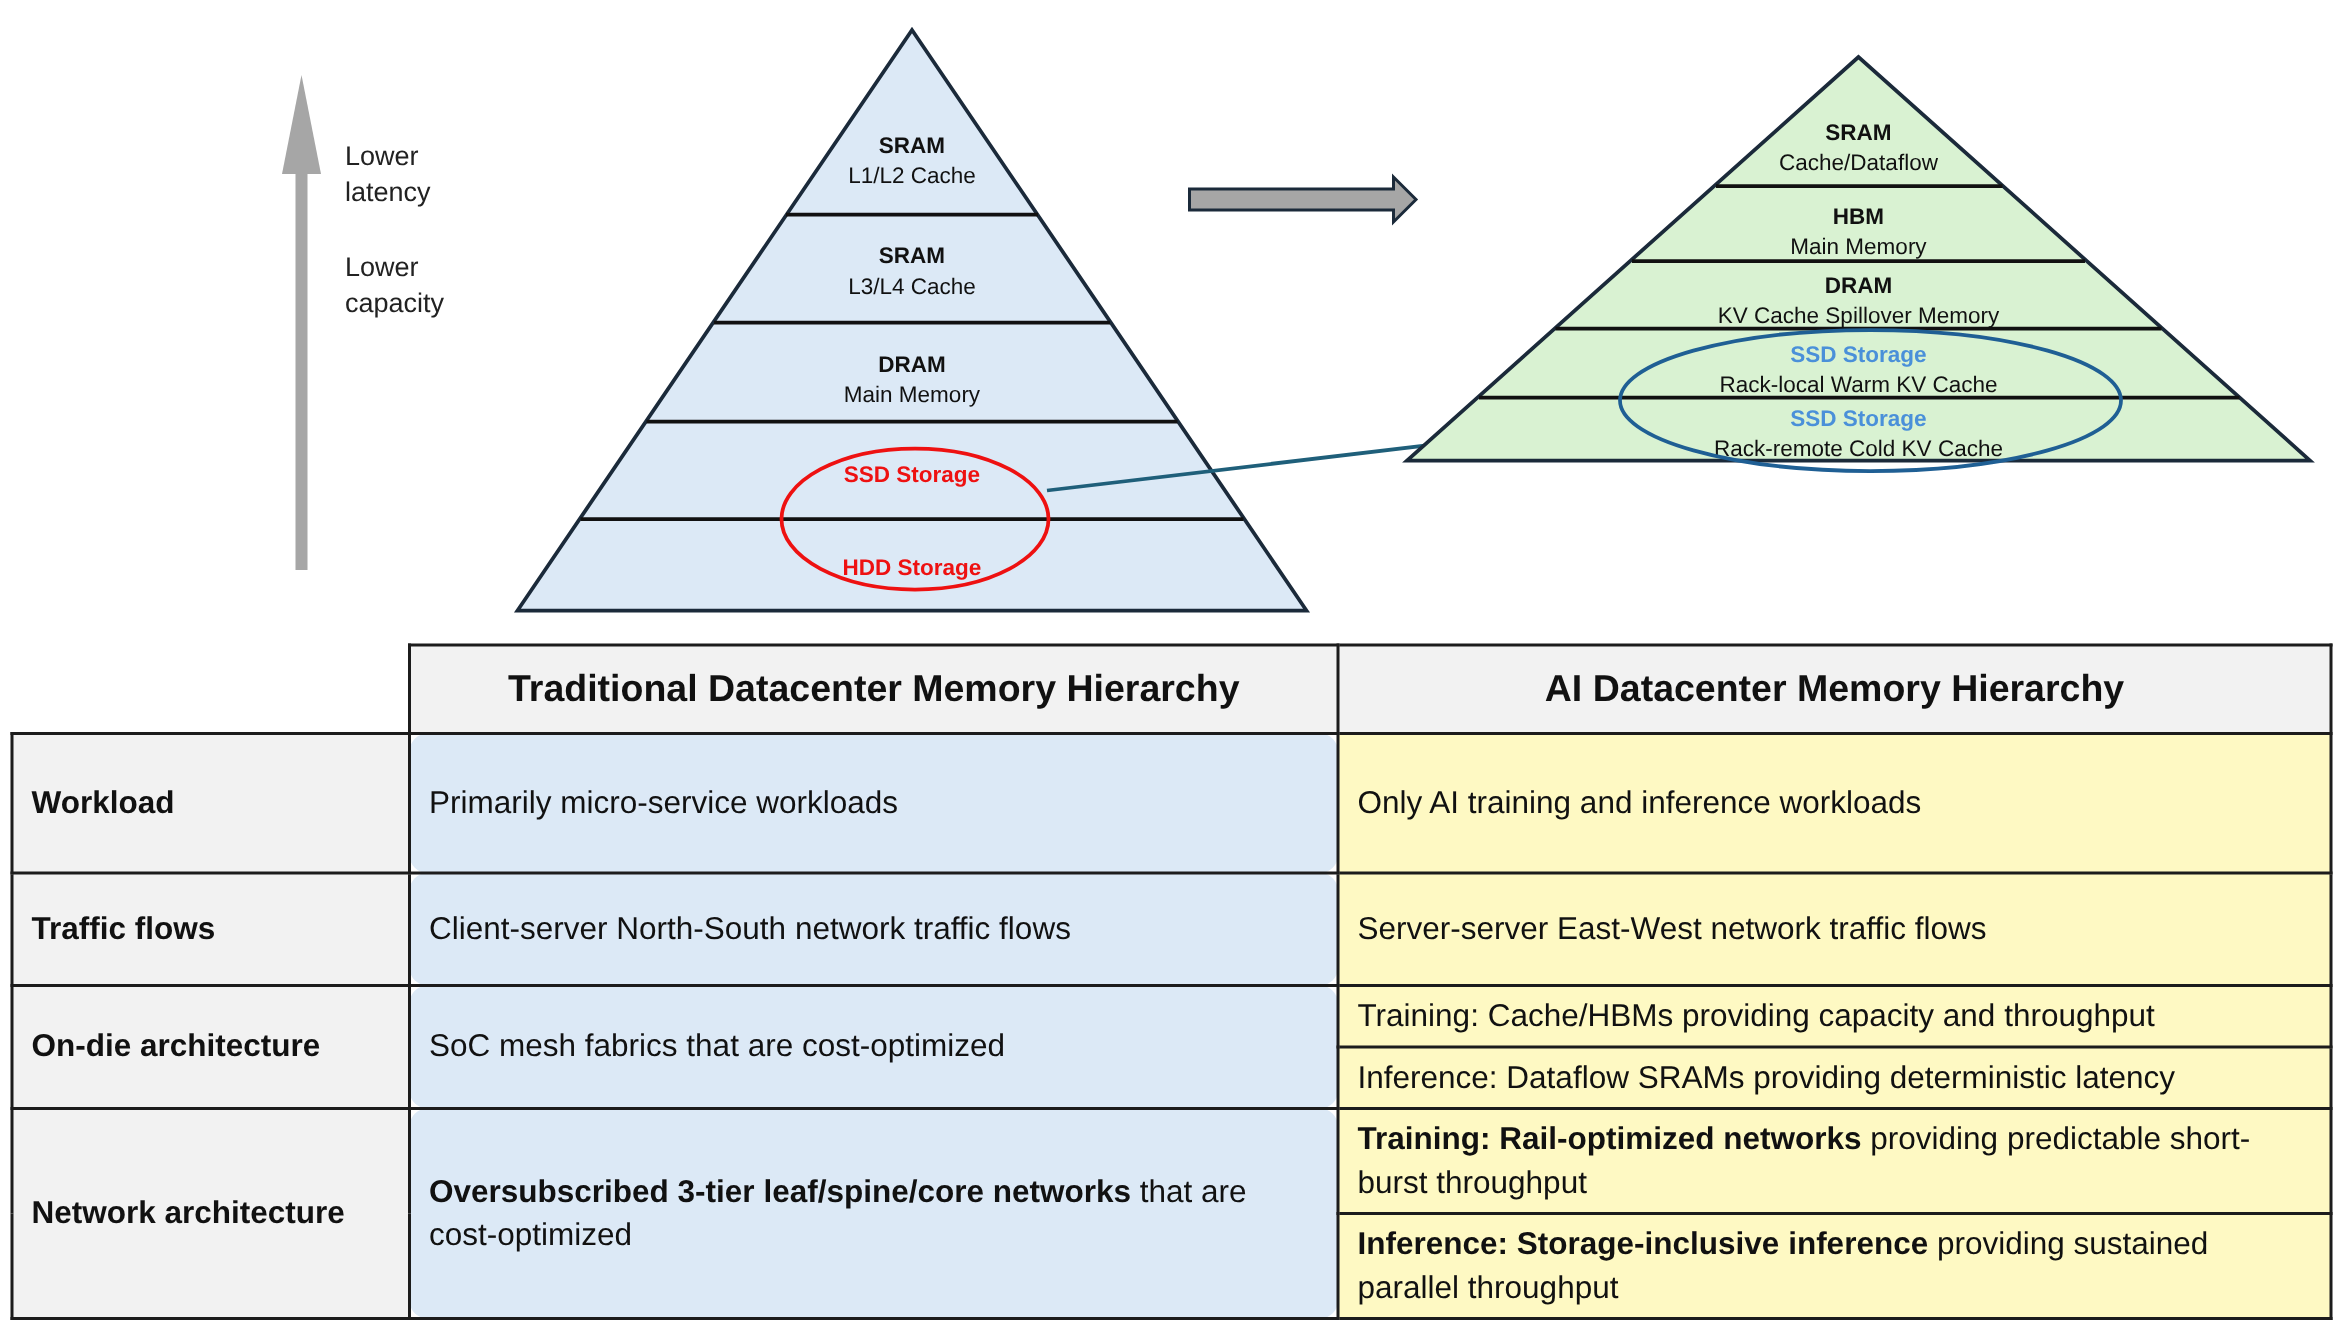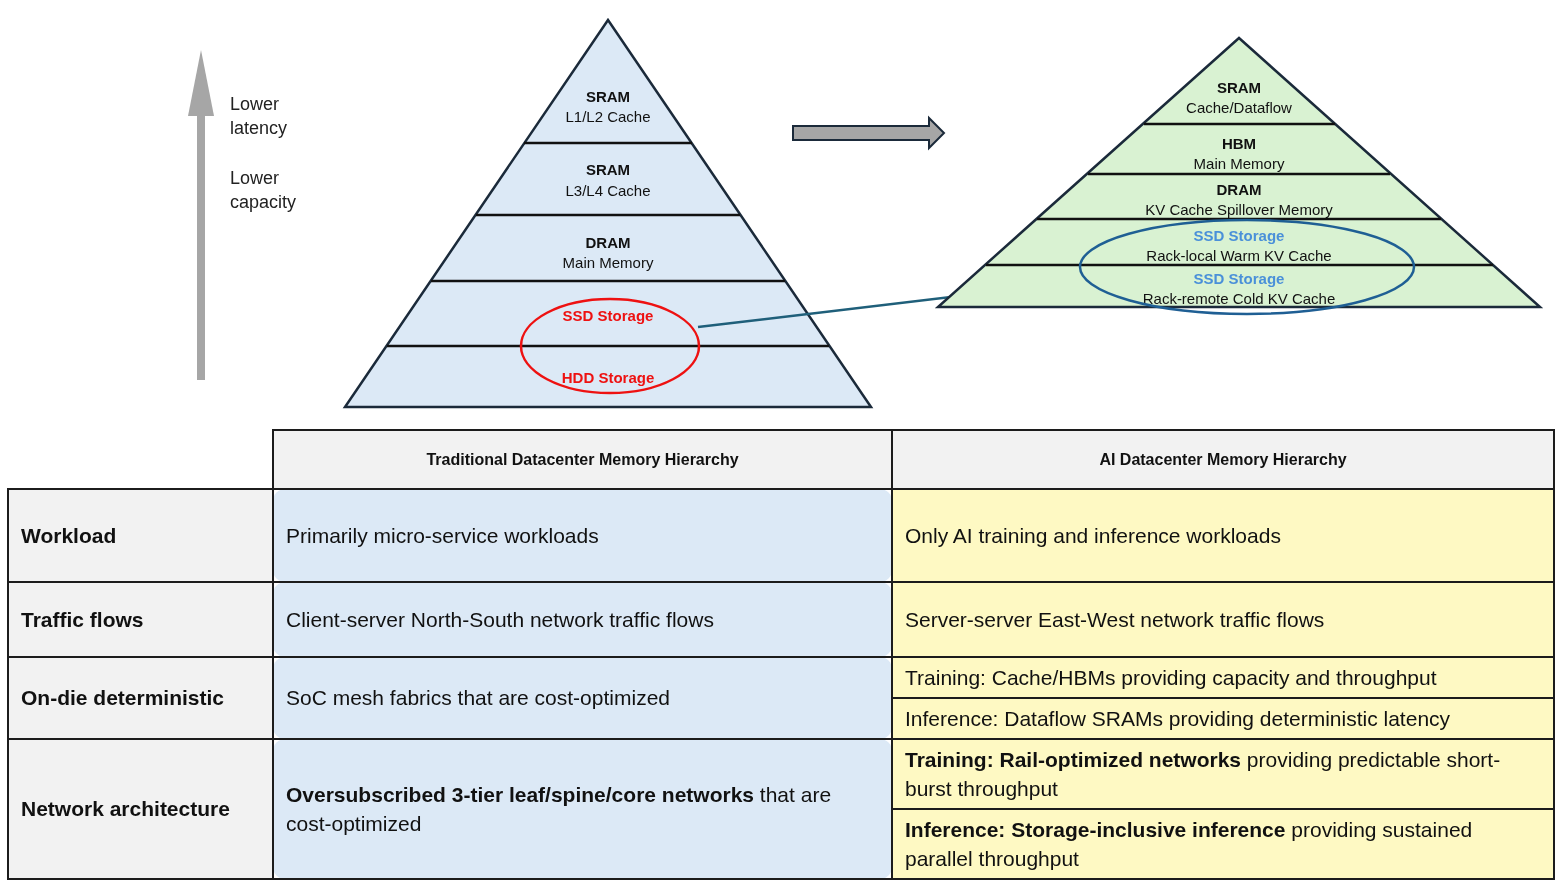--- a/index.html
+++ b/index.html
@@ -9,21 +9,21 @@
   .pt-bold { font-weight:700; font-size:15px; fill:#111; }
   .pt-norm { font-size:15px; fill:#111; }
   .pt-red { font-weight:700; font-size:15px; fill:#ee1111; }
   .pt-blue { font-weight:700; font-size:15px; fill:#4a90d9; }
   .legend-text { font-size:18px; fill:#222; }
 
   table#cmp { position:absolute; left:7px; top:429px; border-collapse:collapse;
               table-layout:fixed; font-size:21px; }
   #cmp td, #cmp th { border:2px solid #1c1c1c; padding:0 12px; vertical-align:middle; text-align:left; }
   #cmp .blank { border:none; background:#fff; }
-  #cmp th { background:#f2f2f2; font-weight:700; font-size:16px; text-align:center; height:57px; }
+  #cmp th { background:#f2f2f2; font-weight:700; font-size:25px; text-align:center; height:57px; }
   #cmp .rowhead { background:#f2f2f2; font-weight:700; }
   #cmp .trad { background:#dce9f6;border-radius:12px; }
   #cmp .ai { background:#fef9c3; }
   #cmp .sub { line-height:29px; padding-top:2px; padding-bottom:2px; }
   b { font-weight:700; }
 </style>
 </head>
 <body>
 
 <svg id="diagram" viewBox="0 0 1560 430">
@@ -97,21 +97,21 @@
     <td class="rowhead">Workload</td>
     <td class="trad">Primarily micro-service workloads</td>
     <td class="ai">Only AI training and inference workloads</td>
   </tr>
   <tr style="height:75px">
     <td class="rowhead">Traffic flows</td>
     <td class="trad">Client-server North-South network traffic flows</td>
     <td class="ai">Server-server East-West network traffic flows</td>
   </tr>
   <tr style="height:41px">
-    <td class="rowhead" rowspan="2">On-die deterministic</td>
+    <td class="rowhead" rowspan="2">On-die architecture</td>
     <td class="trad" rowspan="2">SoC mesh fabrics that are cost-optimized</td>
     <td class="ai sub">Training: Cache/HBMs providing capacity and throughput</td>
   </tr>
   <tr style="height:41px">
     <td class="ai sub">Inference: Dataflow SRAMs providing deterministic latency</td>
   </tr>
   <tr style="height:70px">
     <td class="rowhead" rowspan="2">Network architecture</td>
     <td class="trad sub" rowspan="2"><b>Oversubscribed 3-tier leaf/spine/core networks</b><span> that are cost-optimized</span></td>
     <td class="ai sub"><b>Training: Rail-optimized networks</b><span> providing predictable short-burst throughput</span></td>

